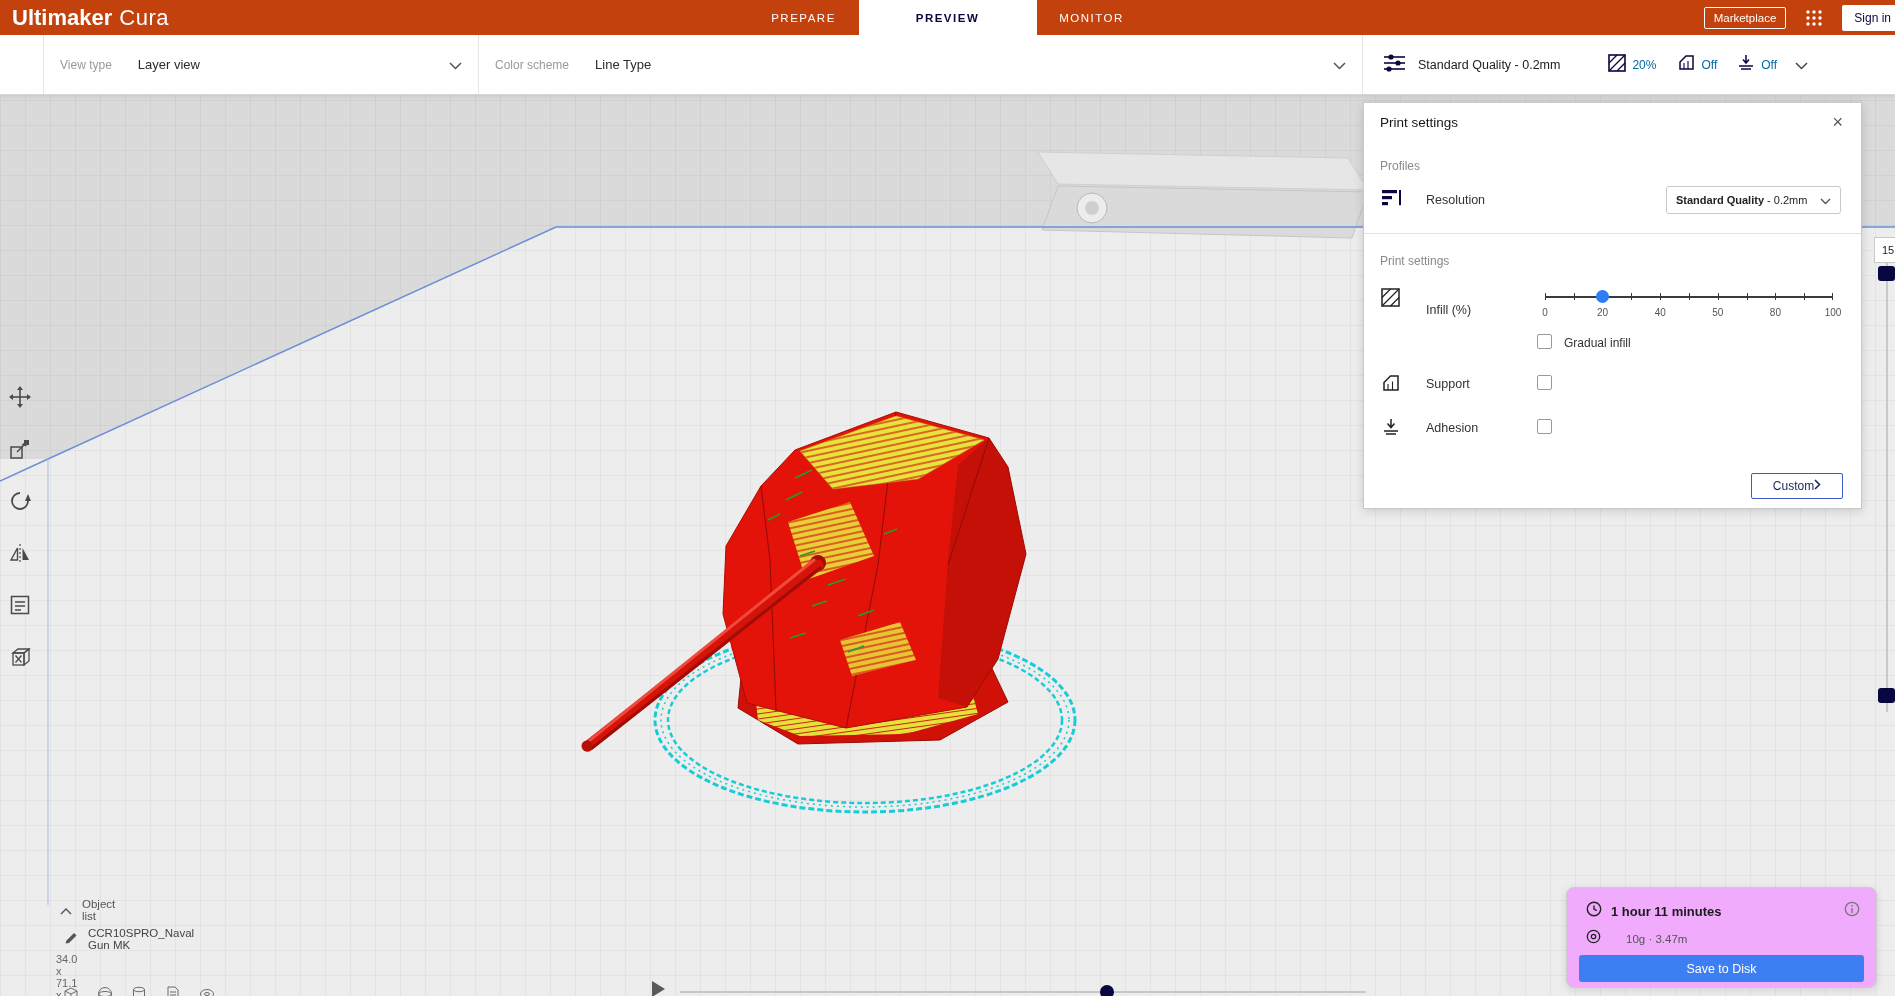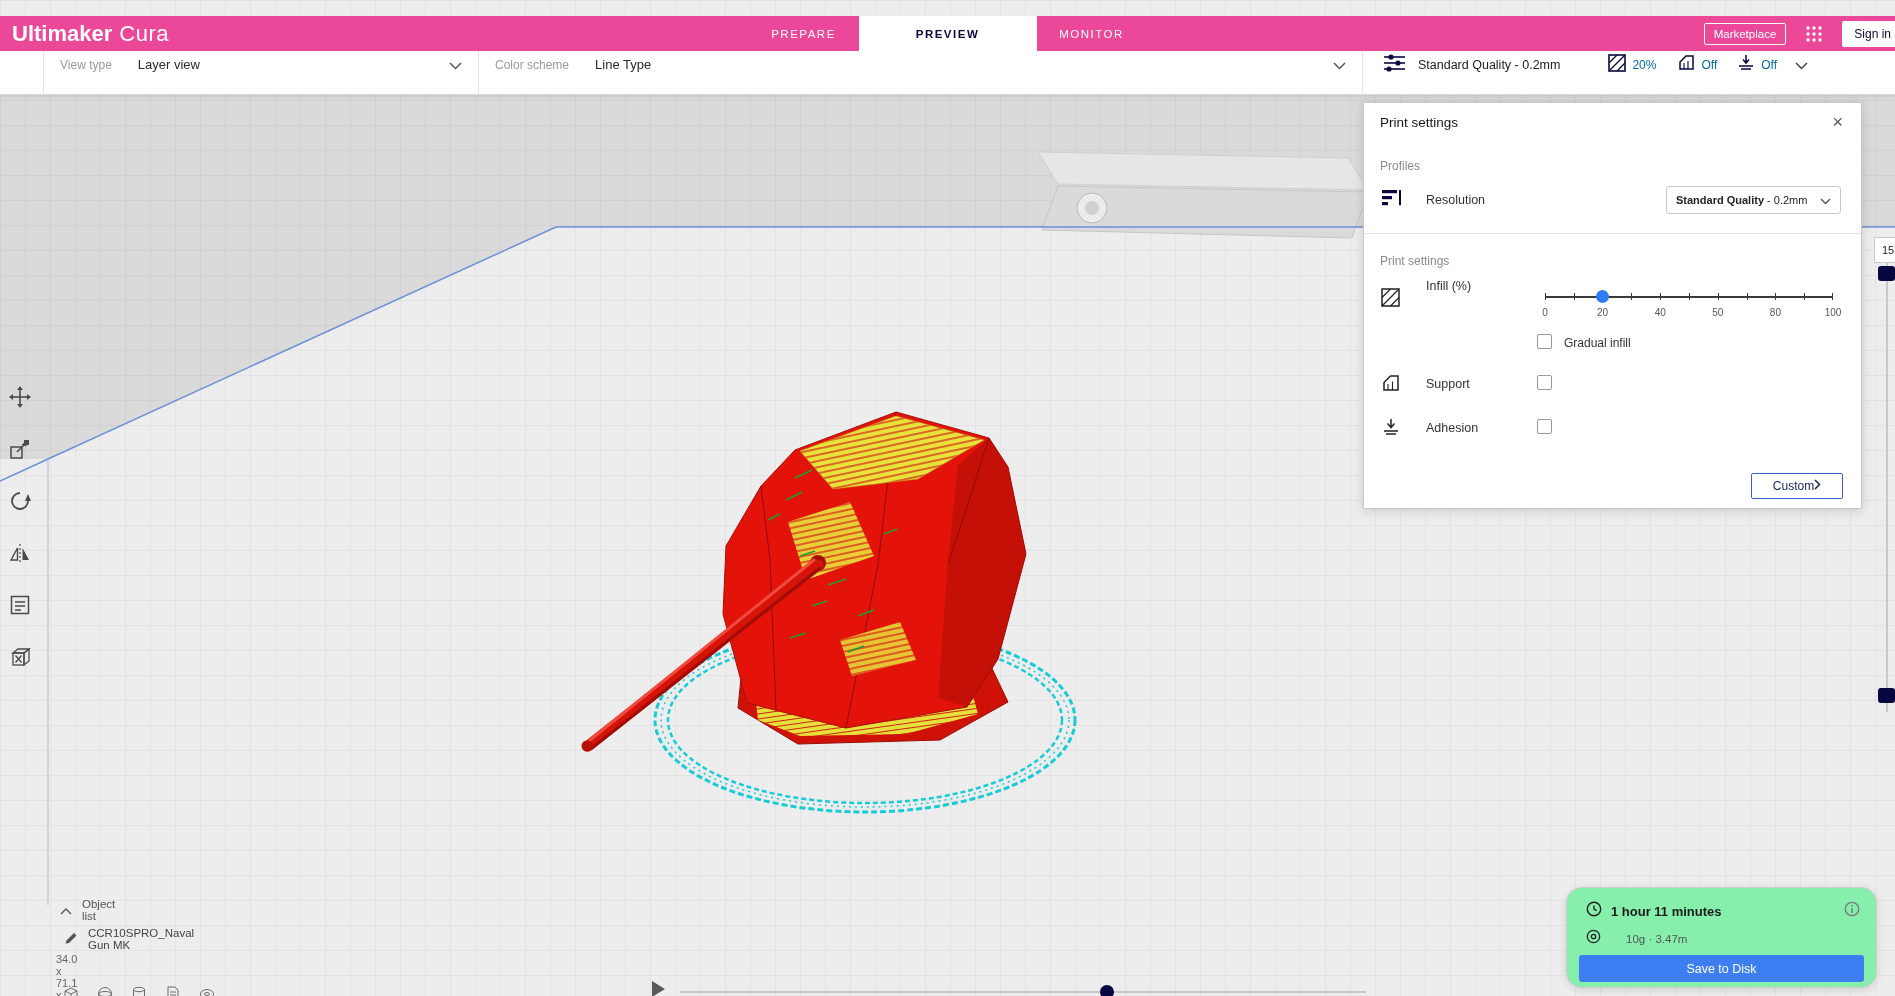--- a/index.html
+++ b/index.html
@@ -1,20 +1,20 @@
 <!DOCTYPE html>
 <html><head>
 <meta charset="utf-8">
 <style>
   * { margin:0; padding:0; box-sizing:border-box; }
   html,body { width:1895px; height:996px; overflow:hidden; }
   body { position:relative; font-family:"Liberation Sans", sans-serif; background:#ececec; }
 
   
-  .app-header { position:absolute; top:16px; left:0; right:0; height:35px; background:#ec4899; z-index:7; display:flex; align-items:center; color:#fff; }
+  .app-header { position:absolute; top:0; left:0; right:0; height:35px; background:#c2410c; z-index:7; display:flex; align-items:center; color:#fff; }
   .brand { margin-left:12px; font-size:22px; display:flex; gap:7px; align-items:baseline; }
   .brand .b { font-weight:700; } .brand .l { font-weight:300; letter-spacing:.5px; }
   .tabs { position:absolute; left:50%; transform:translateX(-50%); height:100%; display:flex;justify-content:flex-end; }
   .tab { display:flex; align-items:center; justify-content:center; height:100%; width:110px; font-size:11.5px; letter-spacing:1.5px; color:#fff; cursor:pointer; }
   .tab.active { width:178px; background:#fff; color:#08073f; font-weight:700; }
   .header-right { margin-left:auto; display:flex; align-items:center; gap:14px; }
   .marketplace-btn { border:1px solid #fff; border-radius:2px; font-size:11.5px; padding:4px 9px; color:#fff; background:transparent; cursor:pointer; }
   .signin-btn { background:#fff; color:#08073f; border:none; border-radius:2px; font-size:12px; padding:6px 12px; margin-right:-8px; cursor:pointer; }
 
   
@@ -68,21 +68,21 @@
   .objlist { position:absolute; left:0; top:890px; z-index:3; }
   .objlist-header { position:absolute; left:60px; top:8px; display:flex; align-items:center; gap:10px; cursor:pointer; }
   .objlist-title { font-size:11.5px; color:#555; }
   .objlist-item { position:absolute; left:64px; top:37px; display:flex; align-items:center; gap:10px; cursor:pointer; }
   .objlist-name { font-size:11.5px; color:#444; }
   .objlist-dims { position:absolute; left:56px; top:63px; font-size:11px; color:#666; }
   .objlist-icons { position:absolute; left:62px; top:95px; display:flex; gap:16px; }
   .objlist-icons .tool-btn { width:18px; height:18px; }
 
   
-  .out-card { position:absolute; left:1566px; top:887px; width:311px; height:101px; background:#86efac; border:1px solid #ccc; border-radius:16px; box-shadow:0 2px 8px rgba(0,0,0,.12); z-index:5; }
+  .out-card { position:absolute; left:1566px; top:887px; width:311px; height:101px; background:#f0abfc; border:1px solid #ccc; border-radius:8px; box-shadow:0 2px 8px rgba(0,0,0,.12); z-index:5; }
   .out-time-row { position:absolute; left:19px; top:13px; display:flex; align-items:center; gap:9px; }
   .out-time { font-size:13px; font-weight:700; color:#1b1b1b; }
   .out-info { position:absolute; right:16px; top:13px; cursor:pointer; }
   .out-mat-row { position:absolute; left:19px; top:41px; display:flex; align-items:center; gap:9px; }
   .out-mat { font-size:11.5px; color:#555;margin-left:16px; }
   .save-btn { position:absolute; left:12px; right:12px; top:67px; height:27px; background:#3d7ef2; color:#fff; border:none; border-radius:3px; font-size:12.5px; cursor:pointer; }
 </style>
 </head>
 <body>
 
@@ -281,21 +281,21 @@
   <div class="ps-divider"></div>
 
   <div class="ps-seclabel" style="left:16px; top:151px">Print settings</div>
 
   <span style="position:absolute; left:17px; top:185px">
     <svg width="19" height="19" viewBox="0 0 19 19">
       <rect x="1" y="1" width="17" height="17" fill="none" stroke="#222" stroke-width="1.5"></rect>
       <path d="M1 18 L18 1 M1 9.5 L9.5 1 M9.5 18 L18 9.5" stroke="#222" stroke-width="1.2"></path>
     </svg>
   </span>
-  <div class="ps-rowlabel" style="left:62px; top:176px">Infill (%)</div>
+  <div class="ps-rowlabel" style="left:62px; top:200px">Infill (%)</div>
 
   <div class="slider">
     <div class="track"></div>
     <div class="tick" style="left:0%"></div>
     <div class="tick" style="left:10%"></div>
     <div class="tick" style="left:20%"></div>
     <div class="tick" style="left:30%"></div>
     <div class="tick" style="left:40%"></div>
     <div class="tick" style="left:50%"></div>
     <div class="tick" style="left:60%"></div>

